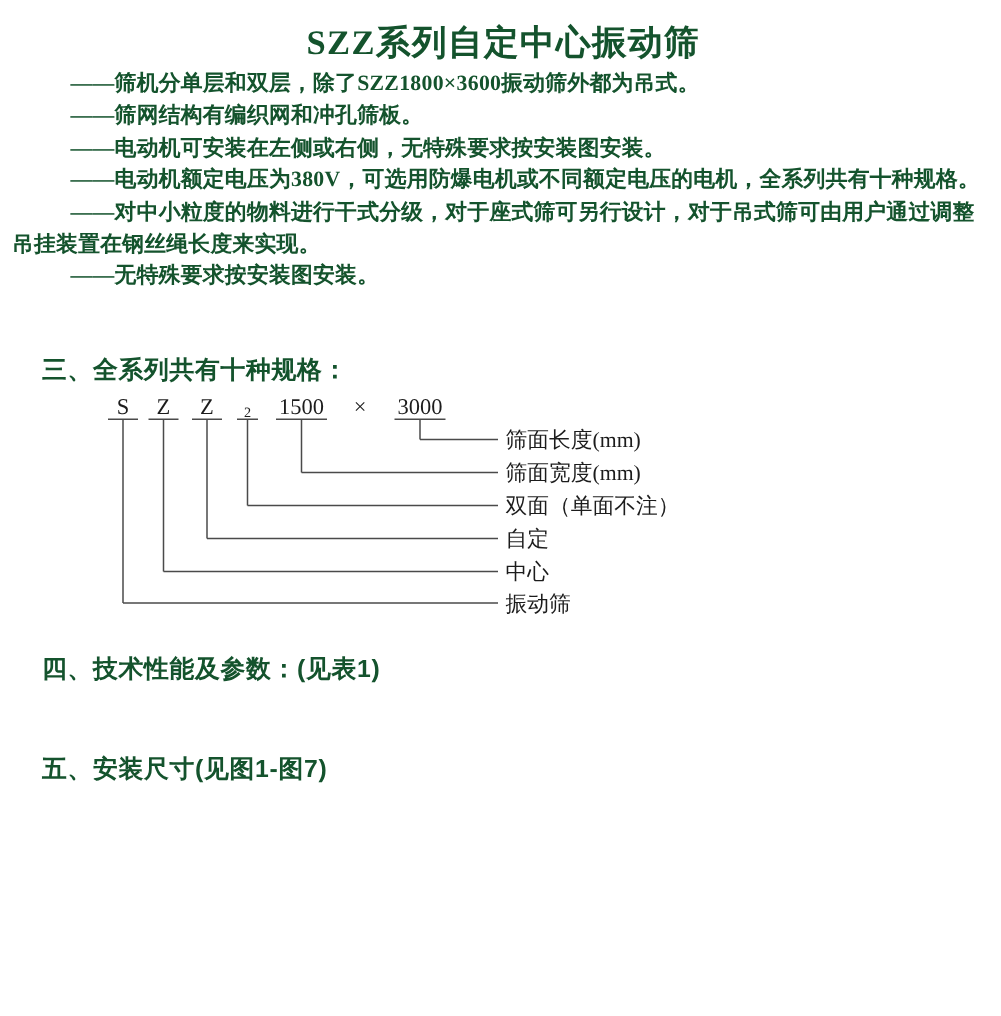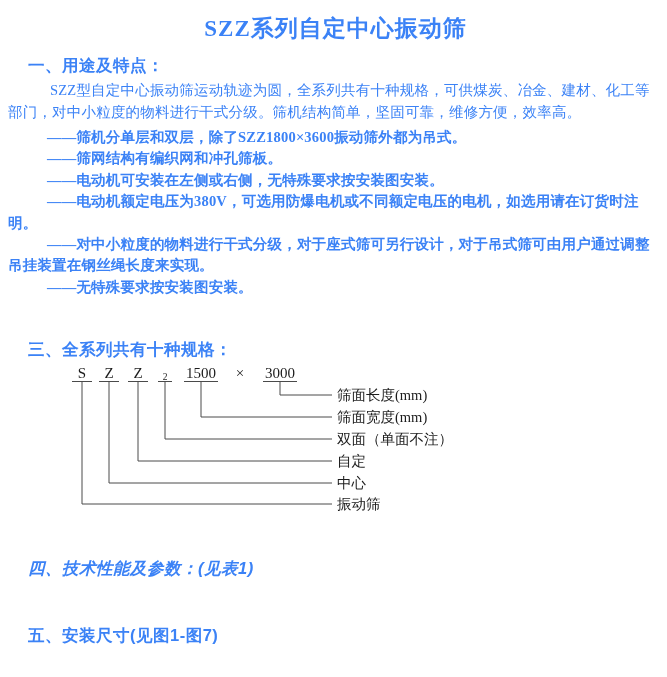--- a/index.html
+++ b/index.html
@@ -3,21 +3,21 @@
 <meta charset="utf-8">
 <style>
   html, body { margin: 0; padding: 0; background: #ffffff; }
   .page {
     position: relative;
     width: 667px;
     height: 677px;
     box-sizing: border-box;
     padding: 16px 4px 0 8px;
     background: #ffffff;
-    color: #3b82f6;
+    color: #14532d;
     font-family: "Liberation Serif", "DejaVu Serif", serif;
     overflow: hidden;
   }
   .doc-title {
     margin: 0;
     text-align: center;
     font-size: 23px;
     line-height: 26px;
     font-weight: bold;
     letter-spacing: 1px;
@@ -55,41 +55,37 @@
     margin: 7px 0 0 52px;
   }
   .model-diagram text {
     fill: #1c1c1c;
     font-family: "Liberation Serif", "DejaVu Serif", serif;
   }
   .part  { font-size: 15px;  text-anchor: middle; }
   .sub   { font-size: 9.5px; text-anchor: middle; }
   .lbl   { font-size: 14.5px; text-anchor: start; }
   .model-diagram line { stroke: #4a4a4a; stroke-width: 1; }
-  .sec-performance .sec-h  { margin-top: 42px; font-style: italic; }
+  .sec-performance .sec-h  { margin-top: 22px; }
   .sec-installation .sec-h { margin-top: 49px; }
 </style>
 </head>
 <body>
 
 <div class="page">
 
   <h1 class="doc-title">SZZ系列自定中心振动筛</h1>
 
-  <div class="sec-purpose">
-    <h2 class="sec-h">一、用途及特点：</h2>
-    <p class="purpose-p">SZZ型自定中心振动筛运动轨迹为圆，全系列共有十种规格，可供煤炭、冶金、建材、化工等部门，对中小粒度的物料进行干式分级。筛机结构简单，坚固可靠，维修方便，效率高。</p>
-  </div>
 
   <div class="sec-notice">
     <div class="notice-list">
       <p class="notice-item">——筛机分单层和双层，除了SZZ1800×3600振动筛外都为吊式。</p>
       <p class="notice-item">——筛网结构有编织网和冲孔筛板。</p>
       <p class="notice-item">——电动机可安装在左侧或右侧，无特殊要求按安装图安装。</p>
-      <p class="notice-item">——电动机额定电压为380V，可选用防爆电机或不同额定电压的电机，如选用请在订货时注明。</p>
+      <p class="notice-item">——电动机额定电压为380V，可选用防爆电机或不同额定电压的电机，全系列共有十种规格。</p>
       <p class="notice-item">——对中小粒度的物料进行干式分级，对于座式筛可另行设计，对于吊式筛可由用户通过调整吊挂装置在钢丝绳长度来实现。</p>
       <p class="notice-item">——无特殊要求按安装图安装。</p>
     </div>
   </div>
 
   <div class="sec-model">
     <h2 class="sec-h">三、全系列共有十种规格：</h2>
 
     <svg class="model-diagram" width="480" height="152" viewBox="0 0 480 152">
 

